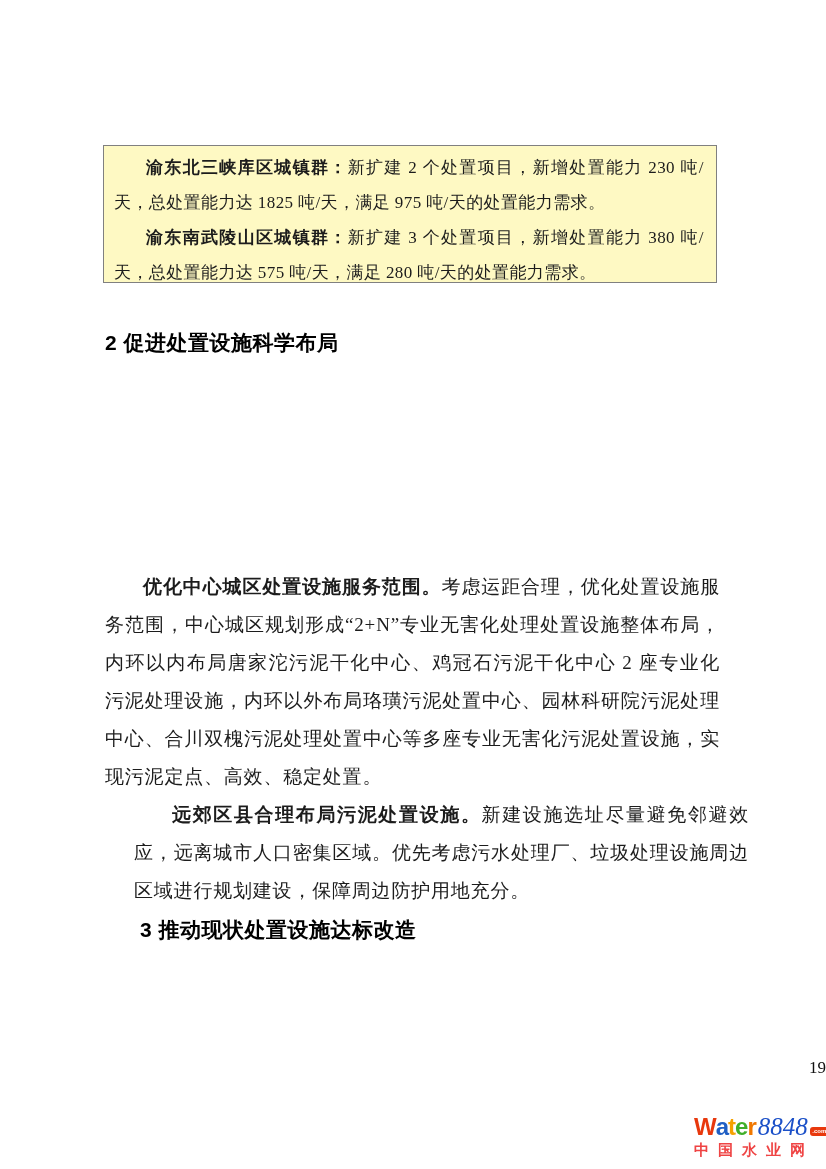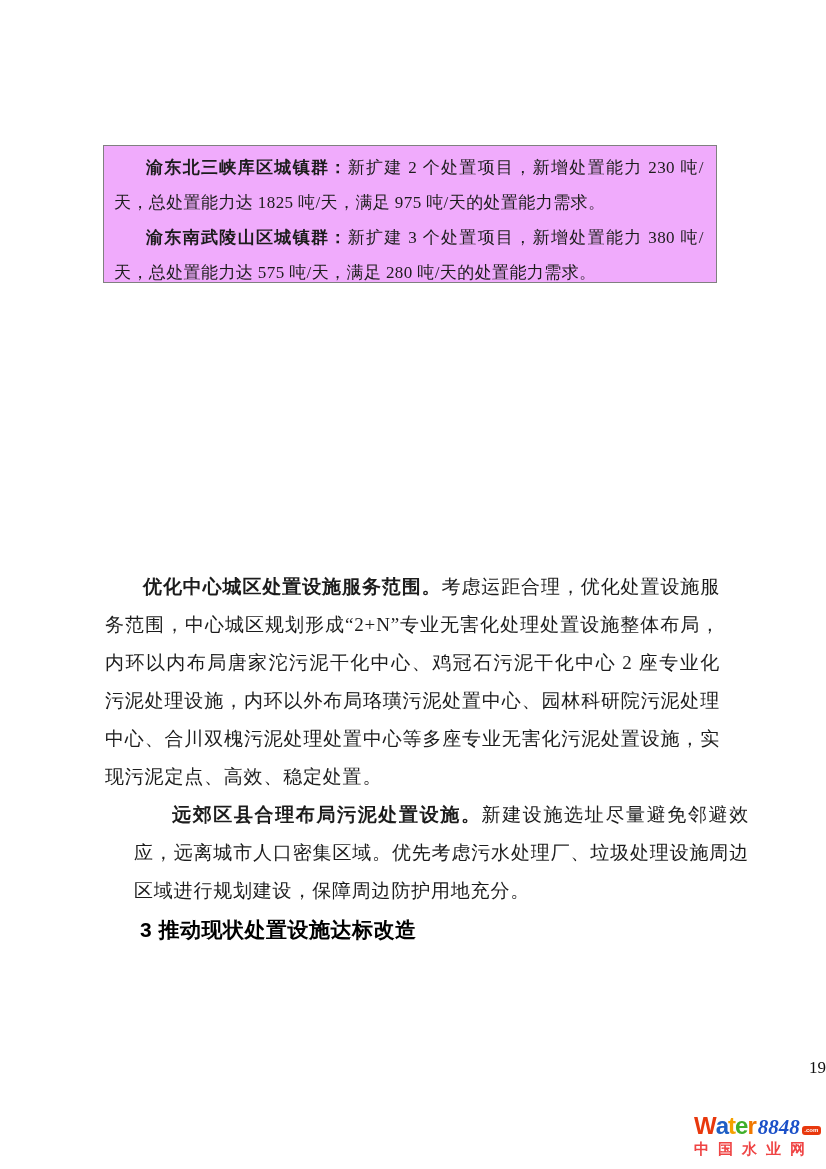--- a/index.html
+++ b/index.html
@@ -12,21 +12,21 @@
     font-family:"Liberation Serif","DejaVu Serif",serif;
     color:#1c1c1c;
     overflow:hidden;
   }
   
   .callout-box {
     position:absolute; left:103px; top:145px;
     width:614px; height:138px;
     border:1.5px solid #808080;
     padding:4px 12px 0 10px;
-    background:#f0abfc;
+    background:#fef9c3;
   }
   .callout-box p {
     font-size:17px; line-height:35px;
     text-align:justify; text-indent:32px;
     letter-spacing:0.4px;
   }
   .lead { font-weight:700; }
   
   .section-heading {
     position:absolute; left:105px;
@@ -56,21 +56,21 @@
   .logo {
     position:absolute; left:694px; top:1114px; width:128px;
   }
   .logo-row1 {
     display:flex; align-items:baseline;
     font-family:"Liberation Sans","DejaVu Sans",sans-serif;
     font-weight:700; line-height:1;
   }
   .brand-letter { font-size:24px; letter-spacing:-1px; }
   .brand-number {
-    font-size:21px; font-style:italic; font-weight:700;
+    font-size:25px; font-style:italic; font-weight:400;
     font-family:"Liberation Serif","DejaVu Serif",serif;
     margin-left:2px; letter-spacing:0;
   }
   .domain-badge {
     background:#e8380d; color:#ffffff;
     font-size:6px; line-height:1;
     border-radius:3px; padding:1.5px 2.5px;
     margin-left:2px; position:relative; top:-2px;
     font-family:"Liberation Sans",sans-serif; font-weight:700;
   }
@@ -85,20 +85,21 @@
 </head>
 <body>
 
 <div class="page">
 
   <div class="callout-box">
     <p><span class="lead">渝东北三峡库区城镇群：</span><span>新扩建 2 个处置项目，新增处置能力 230 吨/天，总处置能力达 1825 吨/天，满足 975 吨/天的处置能力需求。</span></p>
     <p><span class="lead">渝东南武陵山区城镇群：</span><span>新扩建 3 个处置项目，新增处置能力 380 吨/天，总处置能力达 575 吨/天，满足 280 吨/天的处置能力需求。</span></p>
   </div>
 
+  <div class="section-heading h-sec2">2 促进处置设施科学布局</div>
 
 
   <div class="para p-b"><span class="lead">优化中心城区处置设施服务范围。</span><span>考虑运距合理，优化处置设施服务范围，中心城区规划形成“2+N”专业无害化处理处置设施整体布局，内环以内布局唐家沱污泥干化中心、鸡冠石污泥干化中心 2 座专业化污泥处理设施，内环以外布局珞璜污泥处置中心、园林科研院污泥处理中心、合川双槐污泥处理处置中心等多座专业无害化污泥处置设施，实现污泥定点、高效、稳定处置。</span></div>
 
   <div class="para p-c"><span class="lead">远郊区县合理布局污泥处置设施。</span><span>新建设施选址尽量避免邻避效应，远离城市人口密集区域。优先考虑污水处理厂、垃圾处理设施周边区域进行规划建设，保障周边防护用地充分。</span></div>
 
   <div class="section-heading h-sec3">3 推动现状处置设施达标改造</div>
 
 
   <div class="page-number">19</div>

